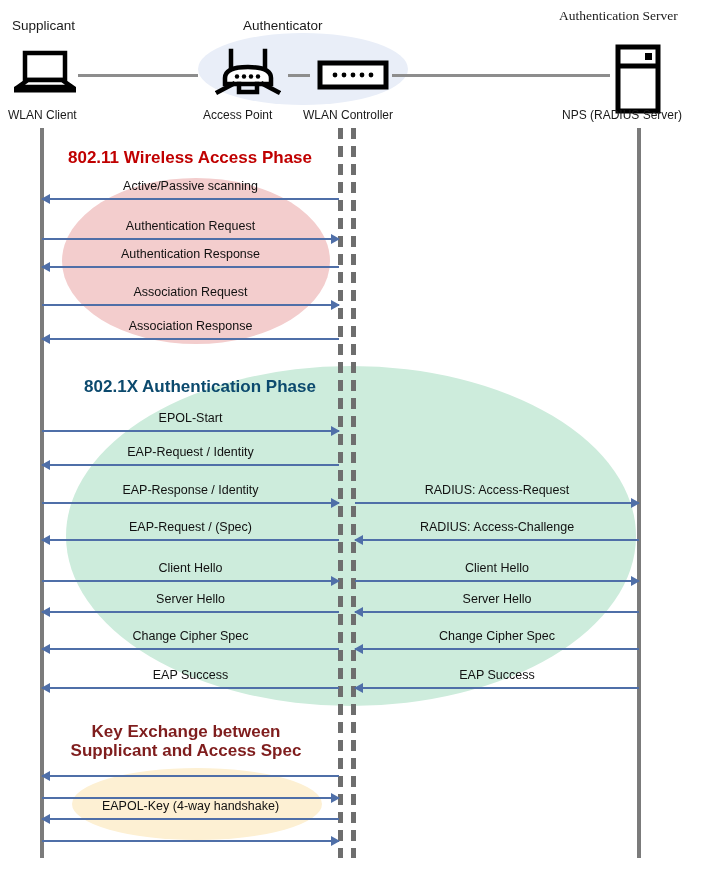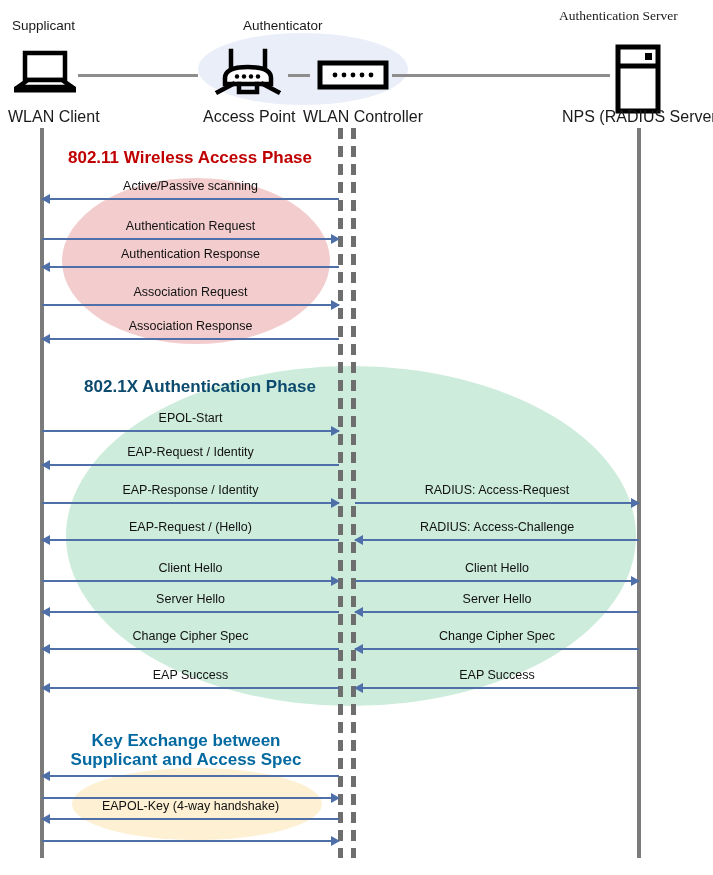--- a/index.html
+++ b/index.html
@@ -2,21 +2,21 @@
 <html><head>
 <meta charset="utf-8">
 <style>
   html,body{margin:0;padding:0;background:#ffffff;}
   body{width:713px;height:875px;position:relative;overflow:hidden;
        font-family:"Liberation Sans","DejaVu Sans",sans-serif;color:#1a1a1a;}
   #stage{position:absolute;left:0;top:0;width:706px;height:875px;}
 
   
   .hdr-role{position:absolute;font-size:13.5px;color:#1a1a1a;white-space:nowrap;}
-  .hdr-name{position:absolute;font-size:16px;color:#1a1a1a;white-space:nowrap;}
+  .hdr-name{position:absolute;font-size:12px;color:#1a1a1a;white-space:nowrap;}
 
   .auth-blob{position:absolute;left:198px;top:33px;width:210px;height:72px;
              background:#e9eef8;border-radius:50%;}
 
   .link{position:absolute;height:3px;background:#8d8d8d;}
 
   
   .lifeline{position:absolute;width:4px;background:#7b7b7b;}
   .dashcol{position:absolute;width:5px;
     background-image:linear-gradient(#6e6e6e 62%,rgba(255,255,255,0) 0%);
@@ -106,21 +106,21 @@
     <div class="msg" style="left: 190.5px; top: 319px;">Association Response</div>
     <div class="arrow left" style="left: 42px; top: 464px; width: 297px; background: rgb(79, 111, 168);"></div>
     <div class="msg" style="left: 190.5px; top: 445px;">EAP-Request / Identity</div>
     <div class="arrow right" style="left: 42px; top: 430px; width: 297px; background: rgb(79, 111, 168);"></div>
     <div class="msg" style="left: 190.5px; top: 411px;">EPOL-Start</div>
     <div class="arrow right" style="left: 42px; top: 502px; width: 297px; background: rgb(79, 111, 168);"></div>
     <div class="msg" style="left: 190.5px; top: 483px;">EAP-Response / Identity</div>
     <div class="arrow right" style="left: 355px; top: 502px; width: 284px; background: rgb(79, 111, 168);"></div>
     <div class="msg" style="left: 497px; top: 483px;">RADIUS: Access-Request</div>
     <div class="arrow left" style="left: 42px; top: 539px; width: 297px; background: rgb(79, 111, 168);"></div>
-    <div class="msg" style="left: 190.5px; top: 520px;">EAP-Request / (Hello)</div>
+    <div class="msg" style="left: 190.5px; top: 520px;">EAP-Request / (Spec)</div>
     <div class="arrow left" style="left: 355px; top: 539px; width: 284px; background: rgb(79, 111, 168);"></div>
     <div class="msg" style="left: 497px; top: 520px;">RADIUS: Access-Challenge</div>
     <div class="arrow right" style="left: 42px; top: 580px; width: 297px; background: rgb(79, 111, 168);"></div>
     <div class="msg" style="left: 190.5px; top: 561px;">Client Hello</div>
     <div class="arrow right" style="left: 355px; top: 580px; width: 284px; background: rgb(79, 111, 168);"></div>
     <div class="msg" style="left: 497px; top: 561px;">Client Hello</div>
     <div class="arrow left" style="left: 42px; top: 611px; width: 297px; background: rgb(79, 111, 168);"></div>
     <div class="msg" style="left: 190.5px; top: 592px;">Server Hello</div>
     <div class="arrow left" style="left: 355px; top: 611px; width: 284px; background: rgb(79, 111, 168);"></div>
     <div class="msg" style="left: 497px; top: 592px;">Server Hello</div>
@@ -132,17 +132,17 @@
     <div class="msg" style="left: 190.5px; top: 668px;">EAP Success</div>
     <div class="arrow left" style="left: 355px; top: 687px; width: 284px; background: rgb(79, 111, 168);"></div>
     <div class="msg" style="left: 497px; top: 668px;">EAP Success</div>
     <div class="arrow left" style="left: 42px; top: 775px; width: 297px; background: rgb(79, 111, 168);"></div>
     <div class="arrow right" style="left: 42px; top: 797px; width: 297px; background: rgb(79, 111, 168);"></div>
     <div class="arrow left" style="left: 42px; top: 818px; width: 297px; background: rgb(79, 111, 168);"></div>
     <div class="msg" style="left: 190.5px; top: 799px;">EAPOL-Key (4-way handshake)</div>
     <div class="arrow right" style="left: 42px; top: 840px; width: 297px; background: rgb(79, 111, 168);"></div>
     <div class="phase-cap" style="left: 190px; top: 148px; color: rgb(192, 0, 0); transform: translateX(-50%);">802.11 Wireless Access Phase</div>
     <div class="phase-cap" style="left: 200px; top: 377px; color: #0c4a6e; transform: translateX(-50%);">802.1X Authentication Phase</div>
-    <div class="phase-cap" style="left: 186px; top: 722px; color: #0369a1; transform: translateX(-50%); margin-top: 9px;">
+    <div class="phase-cap" style="left: 186px; top: 722px; color: #7f1d1d; transform: translateX(-50%);">
       <div>Key Exchange between</div>
       <div>Supplicant and Access Spec</div>
     </div>
   </div>
 
 </body></html>

